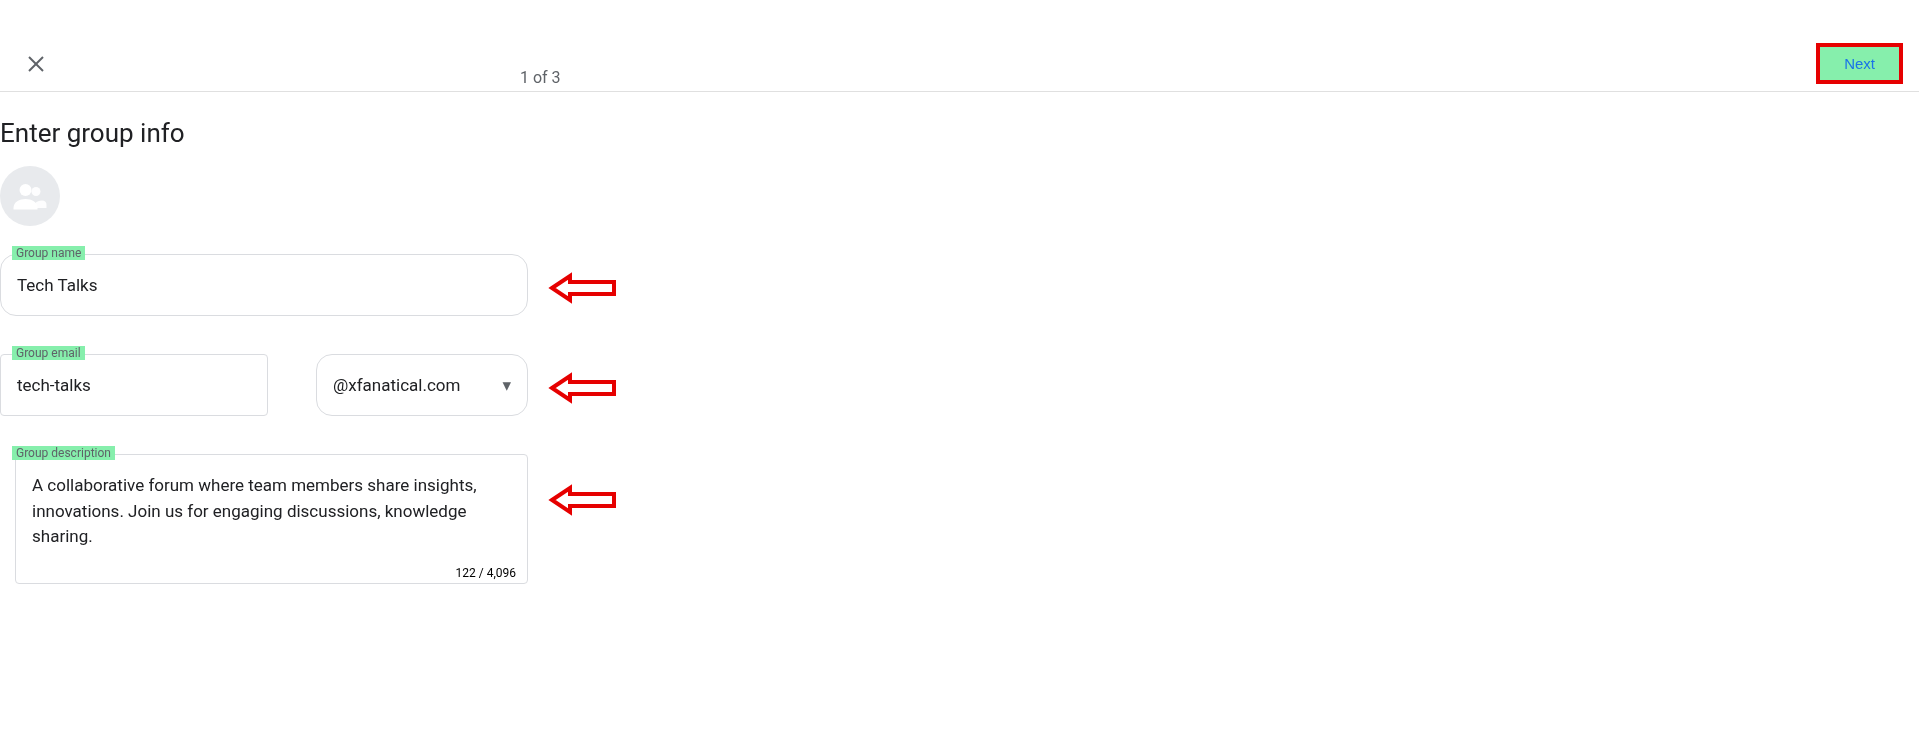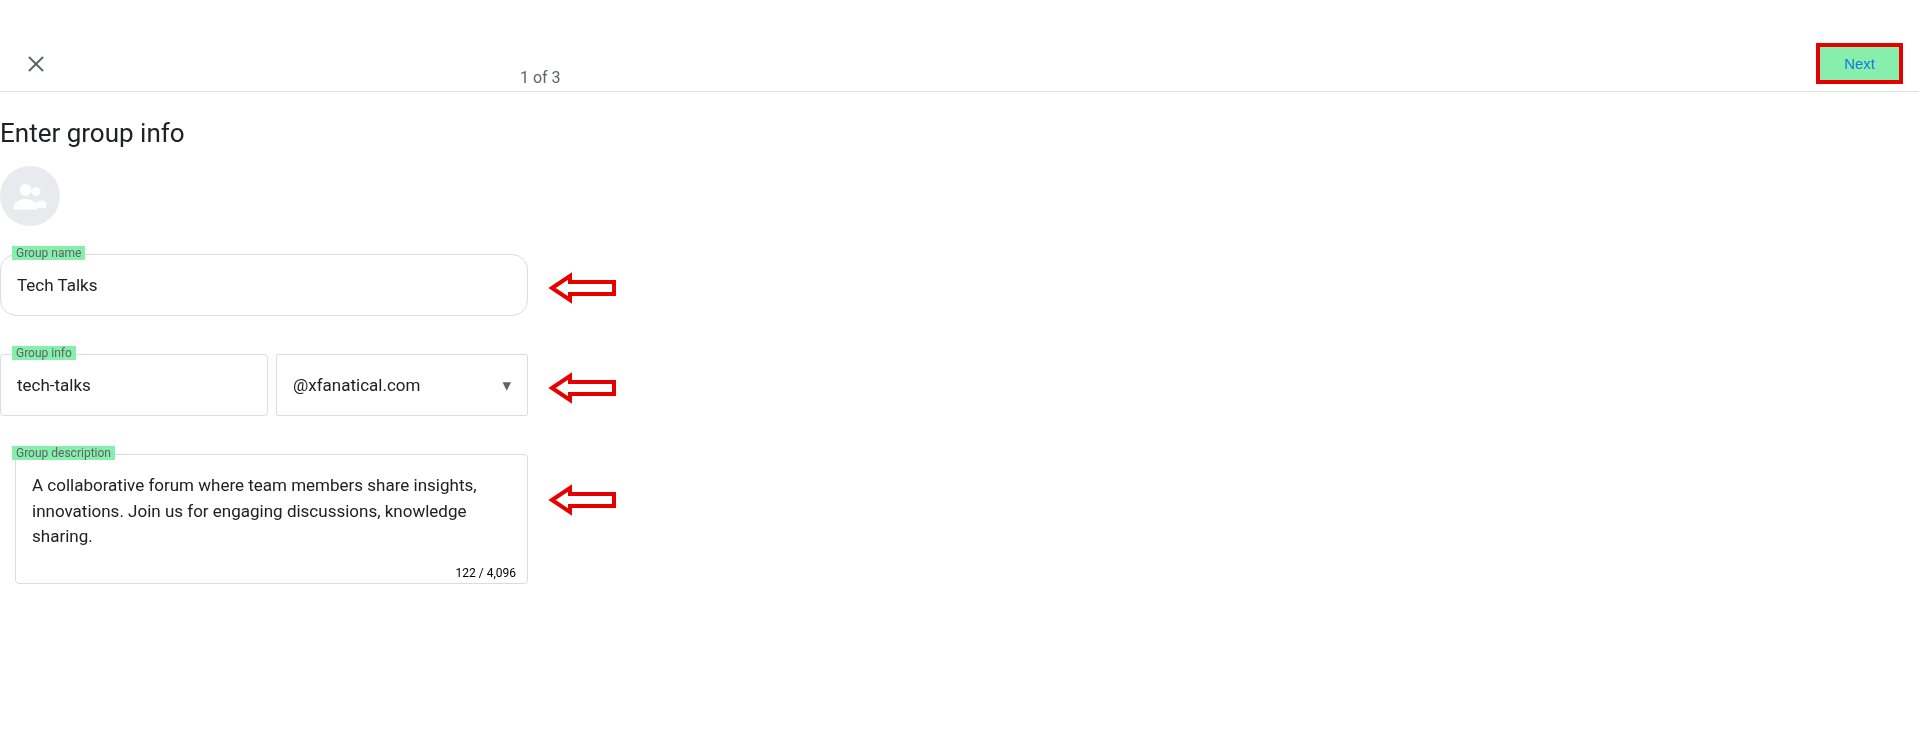--- a/index.html
+++ b/index.html
@@ -122,29 +122,30 @@
       border-radius: 4px;
       padding: 20px 16px;
       font-size: 17px;
       color: #202124;
       font-family: inherit;
       outline: none;
     }
     .domain-select {
       flex: 1;
       border: 1px solid #dadce0;
-      border-radius: 2px;
+      border-radius: 16px;
       padding: 20px 16px;
       font-size: 17px;
       color: #202124;
       display: flex;
       align-items: center;
       justify-content: space-between;
       cursor: pointer;
       background: #fff;
+      margin-left: 40px;
     }
     .domain-select .caret {
       color: #5f6368;
     }
     .desc-group {
       position: relative;
       margin-bottom: 0;
       padding-left: 15px;
     }
     .desc-textarea {
@@ -210,21 +211,21 @@
       <span class="field-label">Group name</span>
       <input type="text" class="text-input" value="Tech Talks" style="">
       <div class="arrow-annotation" style="top:16px;">
         <svg viewBox="0 0 72 36" fill="none" stroke="#e60000" stroke-width="4">
           <path d="M4 18 L22 6 L22 12 L66 12 L66 24 L22 24 L22 30 Z" fill="none"></path>
         </svg>
       </div>
     </div>
 
     <div class="field-group">
-      <span class="field-label">Group info</span>
+      <span class="field-label">Group email</span>
       <div class="email-row">
         <input type="text" class="email-input" value="tech-talks" style="">
         <div class="domain-select">
           <span>@xfanatical.com</span>
           <span class="caret">▾</span>
         </div>
       </div>
       <div class="arrow-annotation" style="top:16px;">
         <svg viewBox="0 0 72 36" fill="none" stroke="#e60000" stroke-width="4">
           <path d="M4 18 L22 6 L22 12 L66 12 L66 24 L22 24 L22 30 Z" fill="none"></path>

